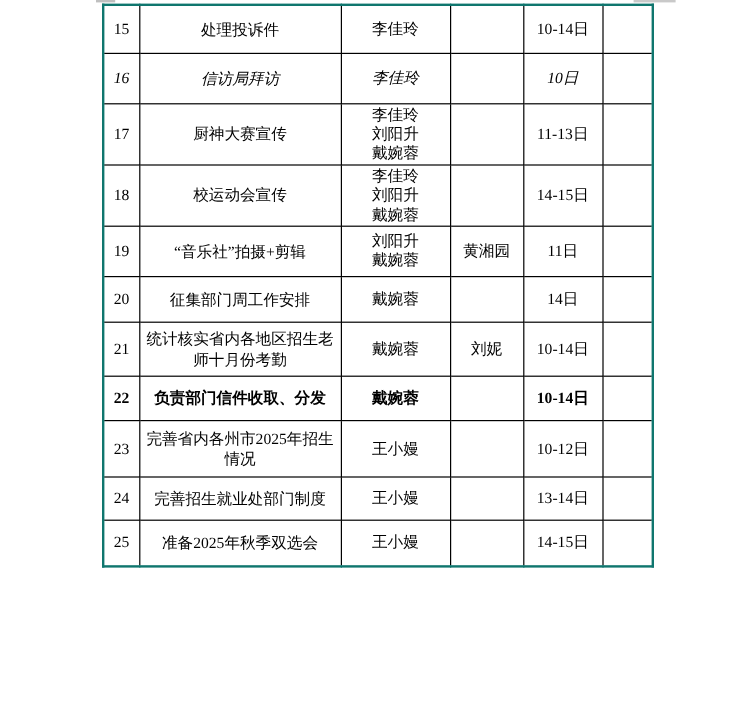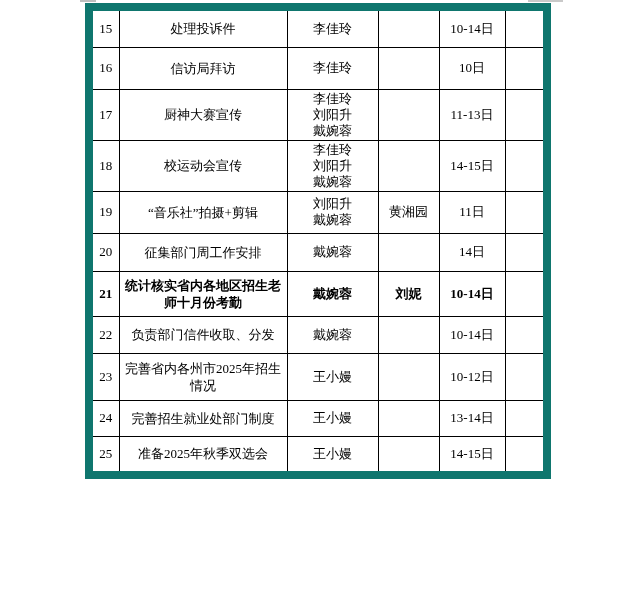--- a/index.html
+++ b/index.html
@@ -22,21 +22,21 @@
     background: #bfbfbf;
   }
   table.task-table {
     position: absolute;
     left: 85px;
     top: 3px;
     width: 458px;
     border-collapse: collapse;
     table-layout: fixed;
     background: #ffffff;
-    border: 8px solid #0f766e;
+    border: 2px solid #0f766e;
   }
   table.task-table td {
     border: 1px solid #000000;
     text-align: center;
     vertical-align: middle;
     font-size: 13px;
     padding: 1px 2px;
     overflow: hidden;
   }
   td.cell-task {
@@ -69,21 +69,21 @@
   </colgroup>
   <tbody>
       <tr style="height: 40px;">
     <td class="cell-num">15</td>
     <td class="cell-task">处理投诉件</td>
     <td class="cell-person">李佳玲</td>
     <td class="cell-person"></td>
     <td class="cell-date">10-14日</td>
     <td class="cell-note"></td>
   </tr>
-      <tr style="height: 42px;">
+      <tr style="height: 42px; font-style: italic;">
     <td class="cell-num">16</td>
     <td class="cell-task">信访局拜访</td>
     <td class="cell-person">李佳玲</td>
     <td class="cell-person"></td>
     <td class="cell-date">10日</td>
     <td class="cell-note"></td>
   </tr>
       <tr style="height: 48px;">
     <td class="cell-num">17</td>
     <td class="cell-task">厨神大赛宣传</td>
@@ -114,29 +114,29 @@
     <td class="cell-note"></td>
   </tr>
       <tr style="height: 38px;">
     <td class="cell-num">20</td>
     <td class="cell-task">征集部门周工作安排</td>
     <td class="cell-person">戴婉蓉</td>
     <td class="cell-person"></td>
     <td class="cell-date">14日</td>
     <td class="cell-note"></td>
   </tr>
-      <tr style="height: 45px; font-weight: bold;">
+      <tr style="height: 45px;">
     <td class="cell-num">21</td>
     <td class="cell-task">统计核实省内各地区招生老师十月份考勤</td>
     <td class="cell-person">戴婉蓉</td>
     <td class="cell-person">刘妮</td>
     <td class="cell-date">10-14日</td>
     <td class="cell-note"></td>
   </tr>
-      <tr style="height: 37px;">
+      <tr style="height: 37px; font-weight: bold;">
     <td class="cell-num">22</td>
     <td class="cell-task">负责部门信件收取、分发</td>
     <td class="cell-person">戴婉蓉</td>
     <td class="cell-person"></td>
     <td class="cell-date">10-14日</td>
     <td class="cell-note"></td>
   </tr>
       <tr style="height: 47px;">
     <td class="cell-num">23</td>
     <td class="cell-task">完善省内各州市2025年招生情况</td>

